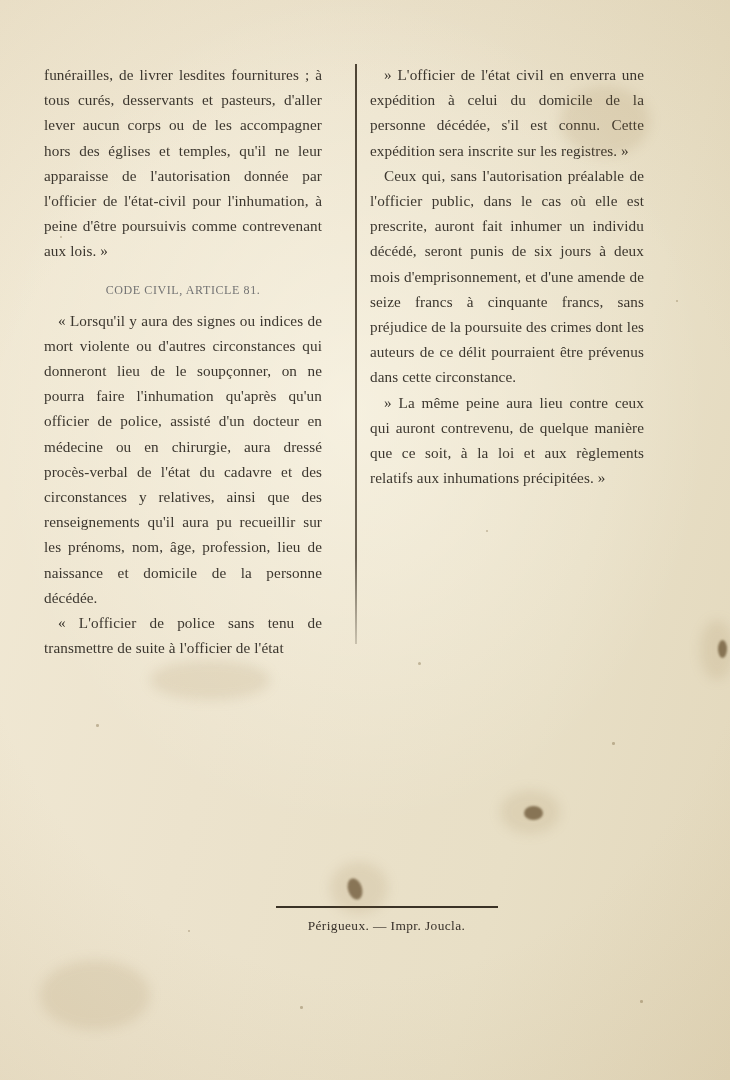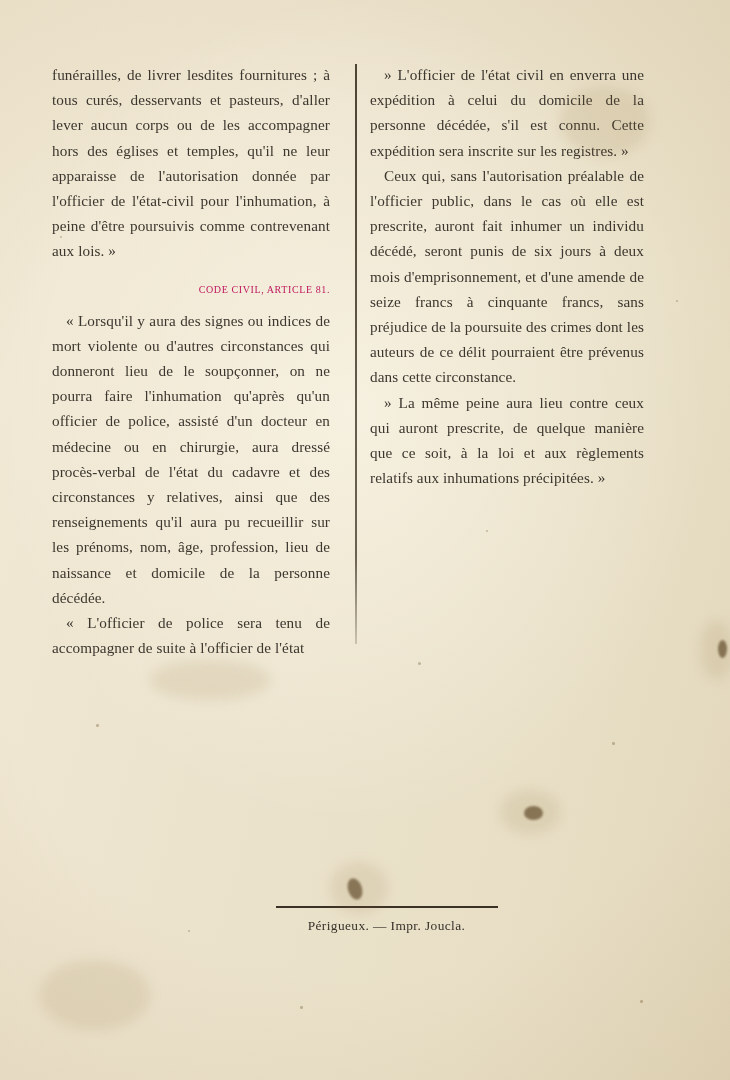--- a/index.html
+++ b/index.html
@@ -50,25 +50,25 @@
     background: rgba(110, 85, 45, 0.35);
   }
 
   .page {
     position: absolute;
     inset: 0;
   }
 
   .columns {
     position: absolute;
-    left: 52px;
+    left: 44px;
     top: 62px;
     width: 642px;
     display: flex;
-    gap: 0;
+    gap: 8px;
   }
   .col {
     width: 296px;
     box-sizing: border-box;
   }
   .col-left { padding-right: 18px; }
   .col-right { padding-left: 22px; }
 
   .divider {
     position: absolute;
@@ -86,27 +86,27 @@
     text-align: justify;
     text-justify: inter-word;
     letter-spacing: 0.1px;
     color: #2e2922;
   }
   p.body + p.body { margin-top: 0; }
   p.indent { text-indent: 14px; }
 
   h2.heading {
     margin: 16px 0 8px 0;
-    font-size: 10px;
+    font-size: 12px;
     line-height: 20px;
-    text-align: right;
+    text-align: center;
     font-weight: normal;
     letter-spacing: 0.6px;
     text-transform: uppercase;
-    color: #be185d;
+    color: #737373;
     font-variant: small-caps;
   }
 
   .colophon {
     position: absolute;
     left: 0;
     right: 0;
     top: 906px;
     text-align: center;
     padding-left: 43px;
@@ -134,27 +134,27 @@
 <div class="page">
 
   <div class="divider"></div>
 
   <div class="columns">
 
     <div class="col col-left">
       <p class="body ink-fade">funérailles, de livrer lesdites fournitures ; à tous curés, desservants et pasteurs, d'aller lever aucun corps ou de les accompagner hors des églises et temples, qu'il ne leur apparaisse de l'autorisation donnée par l'officier de l'état-civil pour l'inhumation, à peine d'être poursuivis comme contrevenant aux lois. »</p>
       <h2 class="heading">CODE CIVIL, ARTICLE 81.</h2>
       <p class="body indent ink-fade">« Lorsqu'il y aura des signes ou indices de mort violente ou d'autres circonstances qui donneront lieu de le soupçonner, on ne pourra faire l'inhumation qu'après qu'un officier de police, assisté d'un docteur en médecine ou en chirurgie, aura dressé procès-verbal de l'état du cadavre et des circonstances y relatives, ainsi que des renseignements qu'il aura pu recueillir sur les prénoms, nom, âge, profession, lieu de naissance et domicile de la personne décédée.</p>
-      <p class="body indent ink-fade">« L'officier de police sera tenu de accompagner de suite à l'officier de l'état</p>
+      <p class="body indent ink-fade">« L'officier de police sans tenu de transmettre de suite à l'officier de l'état</p>
     </div>
 
     <div class="col col-right">
       <p class="body indent ink-fade">» L'officier de l'état civil en enverra une expédition à celui du domicile de la personne décédée, s'il est connu. Cette expédition sera inscrite sur les registres. »</p>
       <p class="body indent ink-fade">Ceux qui, sans l'autorisation préalable de l'officier public, dans le cas où elle est prescrite, auront fait inhumer un individu décédé, seront punis de six jours à deux mois d'emprisonnement, et d'une amende de seize francs à cinquante francs, sans préjudice de la poursuite des crimes dont les auteurs de ce délit pourraient être prévenus dans cette circonstance.</p>
-      <p class="body indent ink-fade">» La même peine aura lieu contre ceux qui auront prescrite, de quelque manière que ce soit, à la loi et aux règlements relatifs aux inhumations précipitées. »</p>
+      <p class="body indent ink-fade">» La même peine aura lieu contre ceux qui auront contrevenu, de quelque manière que ce soit, à la loi et aux règlements relatifs aux inhumations précipitées. »</p>
     </div>
 
   </div>
 
   <div class="colophon">
     <div class="rule"></div>
     <div class="imprint">Périgueux. — Impr. Joucla.</div>
   </div>
 
 </div>

